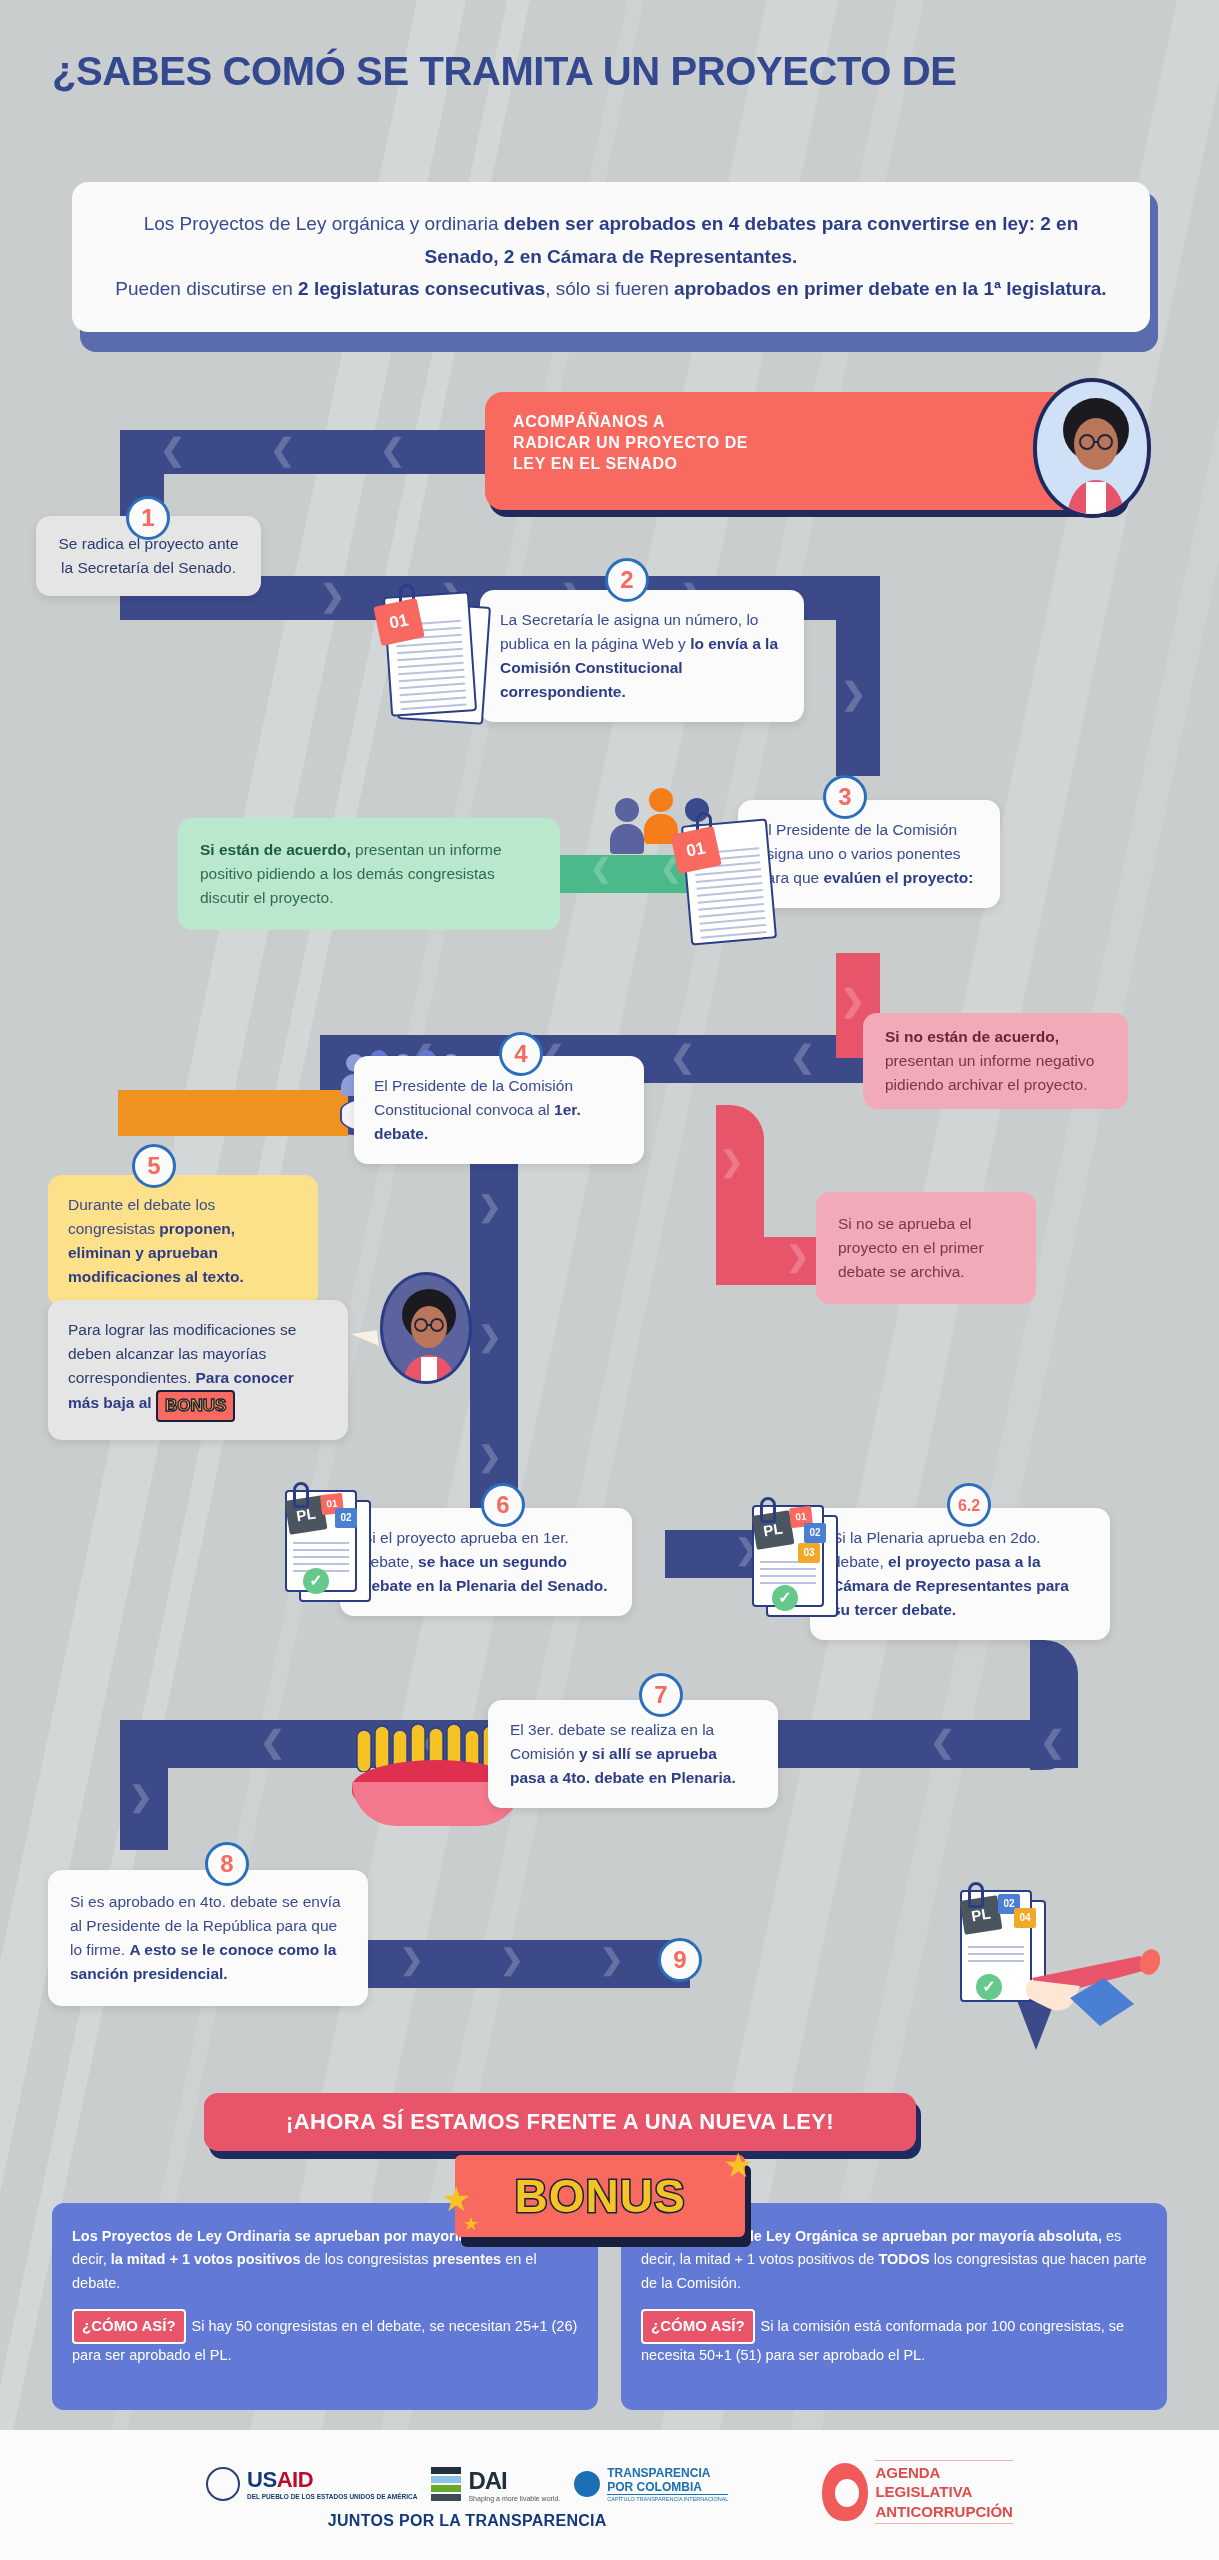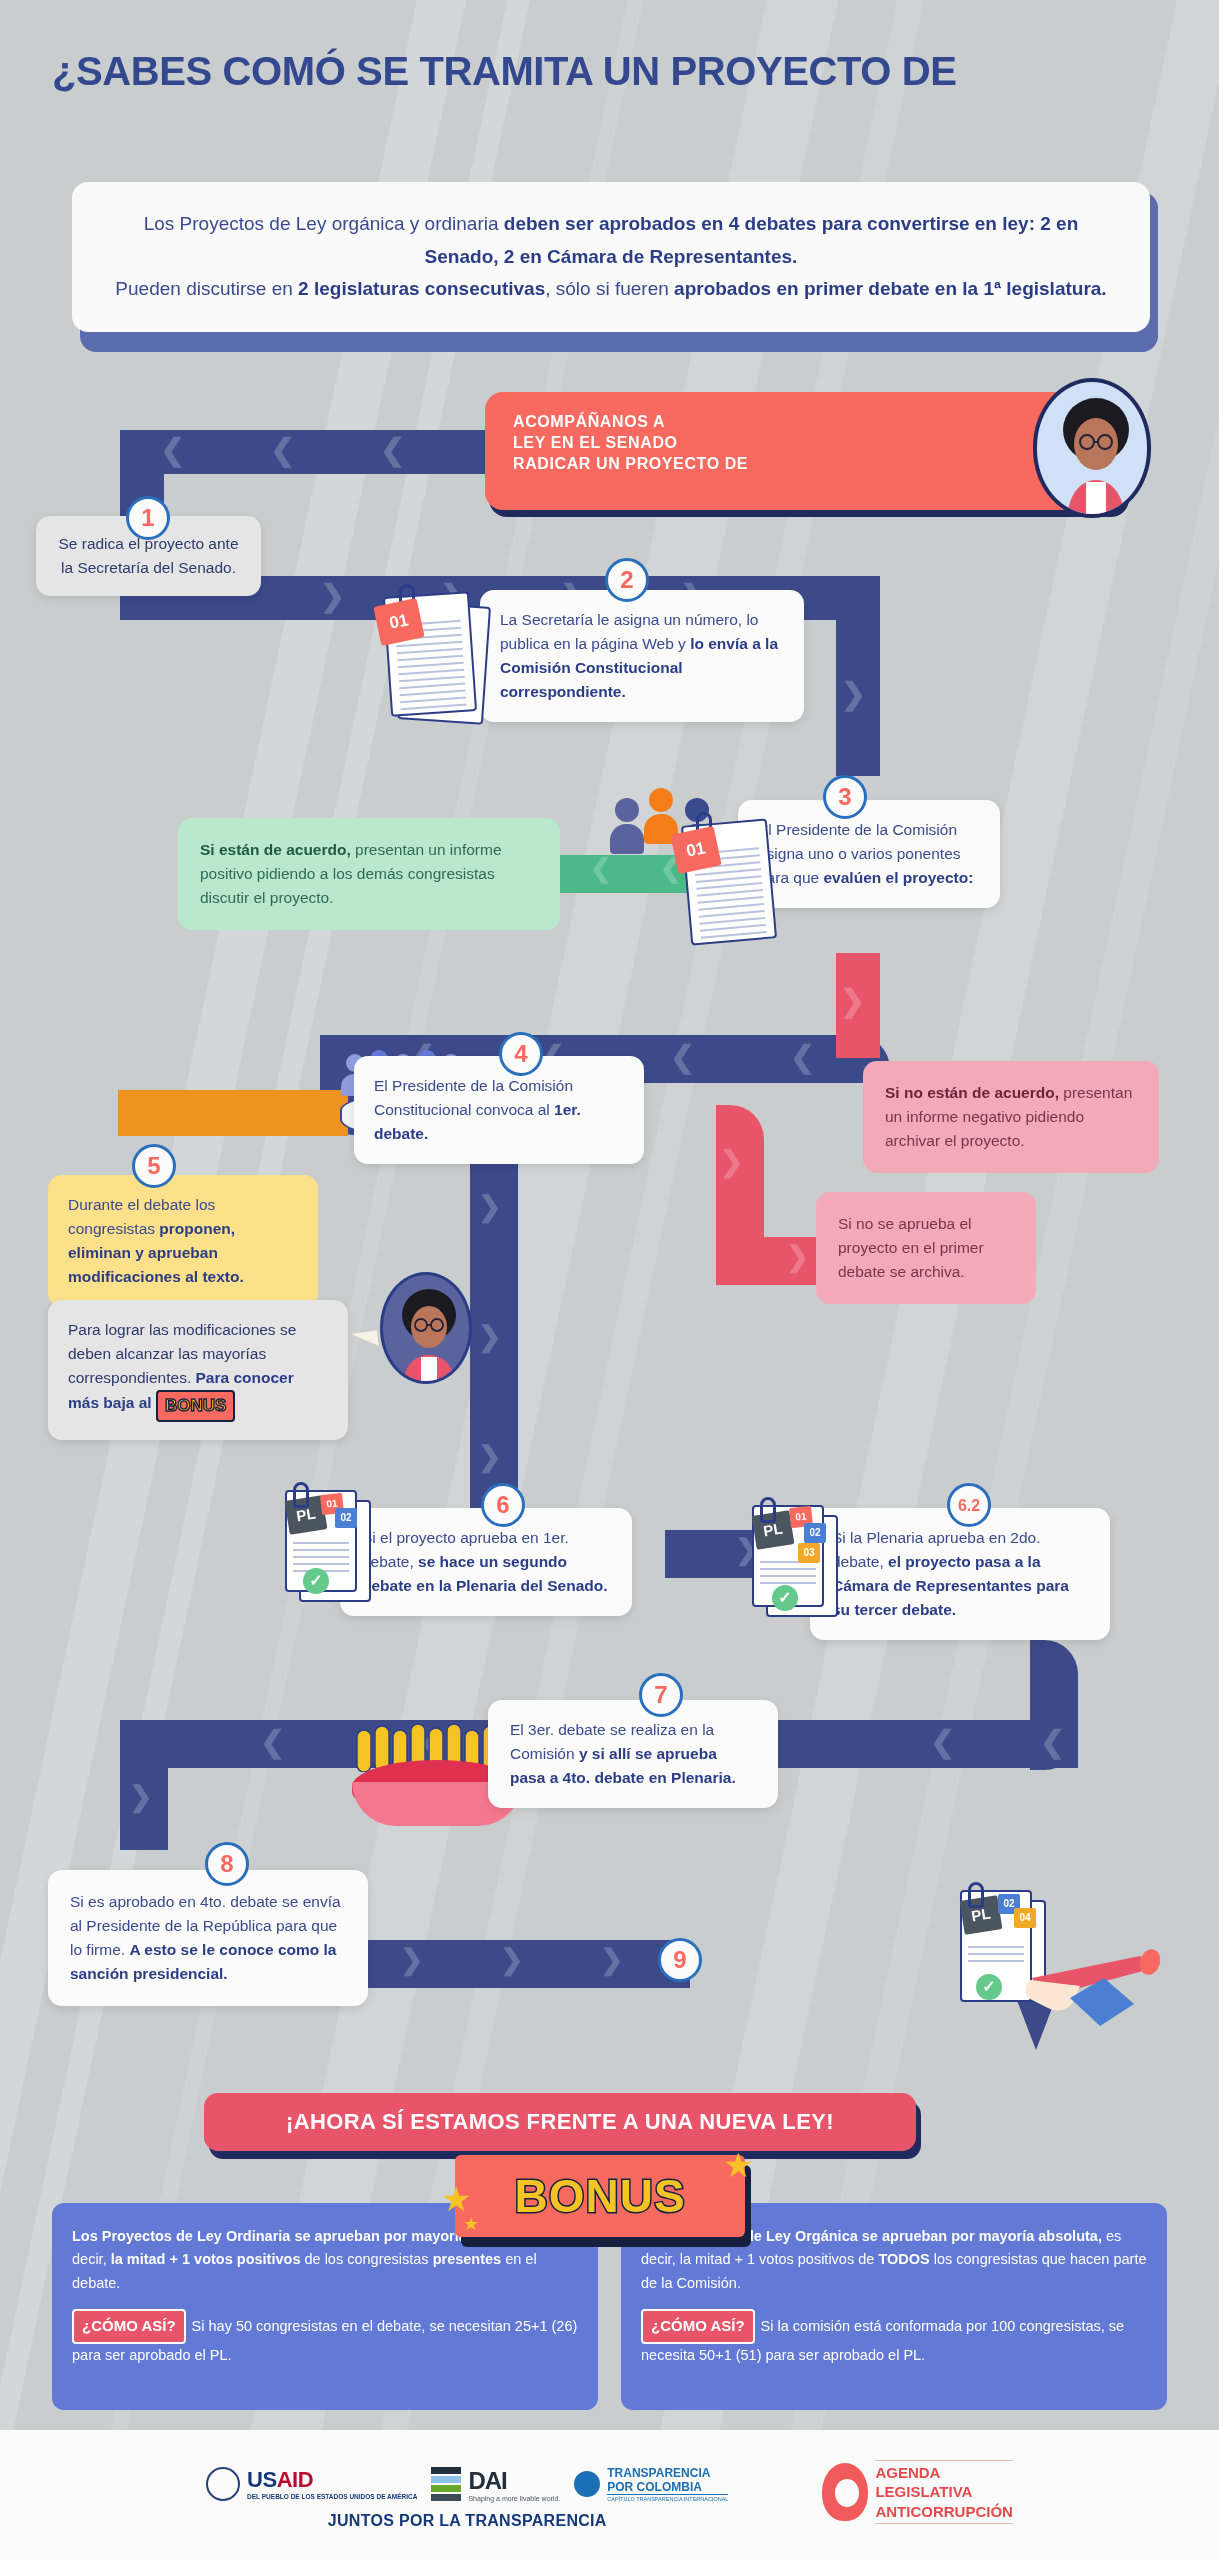--- a/index.html
+++ b/index.html
@@ -299,22 +299,22 @@
     <span class="chev" style="left:150px; top:3px; font-size:28px;">❯</span>
     <span class="chev" style="left:250px; top:3px; font-size:28px;">❯</span>
   </div>
 
   <div class="bar" style="left:1013px; top:1990px; width:46px; height:60px; clip-path:polygon(0 0,100% 0,50% 100%);"></div>
 
   <div class="banner-wrap">
     <div class="banner-shadow"></div>
     <div class="banner">
       <div>ACOMPÁÑANOS A</div>
+      <div>RADICAR UN PROYECTO DE</div>
       <div>LEY EN EL SENADO</div>
-      <div>RADICAR UN PROYECTO DE</div>
     </div>
     <div class="avatar-circle">
       <svg viewBox="0 0 118 140" width="118" height="140">
         <ellipse cx="59" cy="48" rx="33" ry="32" fill="#1b1b1f"></ellipse>
         <ellipse cx="59" cy="62" rx="22" ry="26" fill="#b9765a"></ellipse>
         <circle cx="50" cy="60" r="7" fill="none" stroke="#23243a" stroke-width="2"></circle>
         <circle cx="68" cy="60" r="7" fill="none" stroke="#23243a" stroke-width="2"></circle>
         <path d="M57 60h4" stroke="#23243a" stroke-width="2"></path>
         <path d="M30 140c0-26 13-42 29-42s29 16 29 42z" fill="#e8546a"></path>
         <path d="M49 100h20v40H49z" fill="#fff"></path>
@@ -392,21 +392,21 @@
     </div>
     <div class="clip"></div>
     <div class="tab01">01</div>
   </div>
 
   <div class="badge" style="left:823px; top:775px;">3</div>
   <div class="box white" style="left:738px; top:800px; width:262px; padding:18px 20px;">
     <span>El Presidente de la Comisión asigna uno o varios ponentes para que </span><b>evalúen el proyecto:</b>
   </div>
 
-  <div class="box pink" style="left:863px; top:1013px; width:296px; padding:20px 22px;margin-top:48px;">
+  <div class="box pink" style="left:863px; top:1013px; width:265px; padding:12px 22px;">
     <b>Si no están de acuerdo,</b><span> presentan un informe negativo pidiendo archivar el proyecto.</span>
   </div>
 
   <div class="people" style="left:346px; top:1048px; width:140px; height:50px;">
     <div class="person" style="left:0;  top:6px;">
         <div class="head" style="background:#8f9ddd;width:18px;height:18px;"></div>
         <div class="body" style="background:#8f9ddd;width:26px;height:22px;"></div>
       </div>
     <div class="person" style="left:24px; top:2px;">
         <div class="head" style="background:#6279d6;width:18px;height:18px;"></div>

